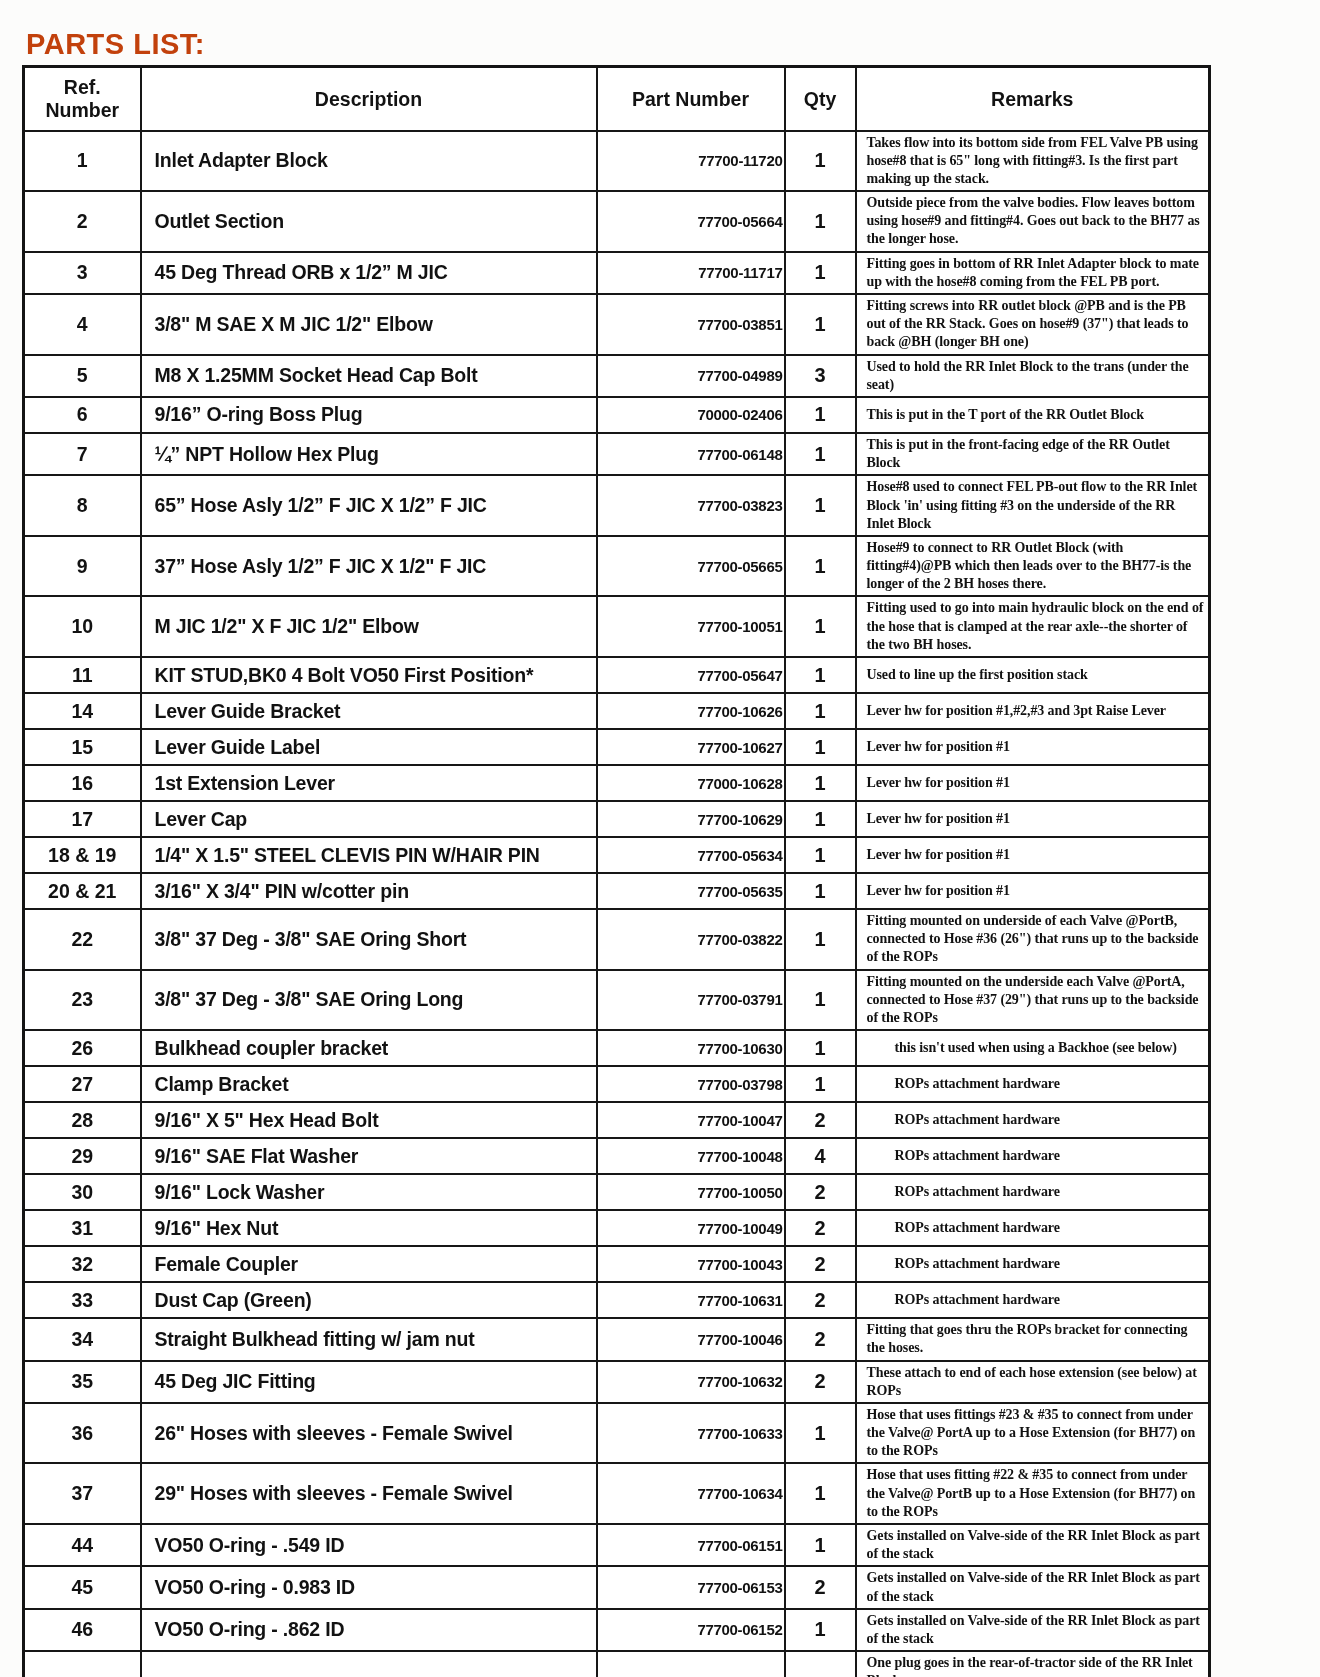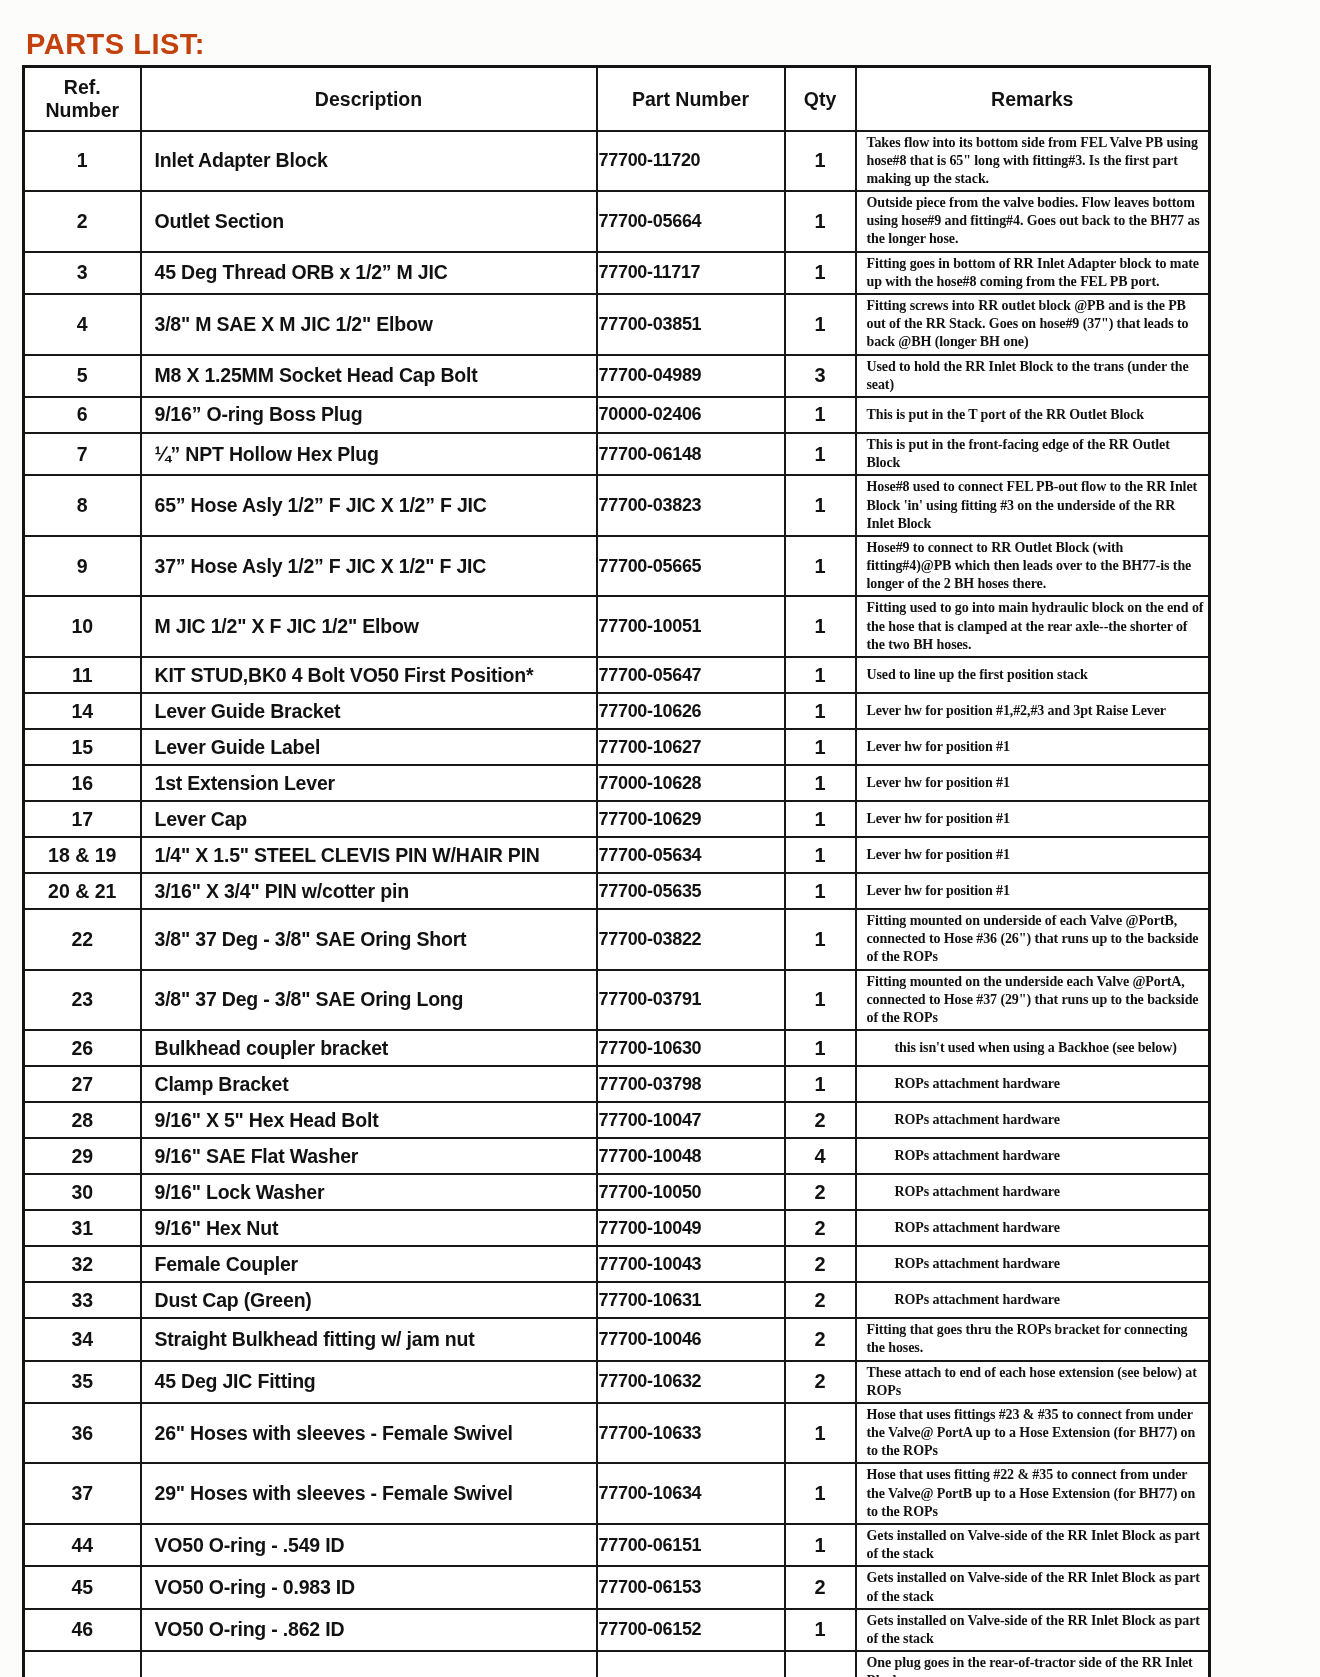--- a/index.html
+++ b/index.html
@@ -50,21 +50,21 @@
   td.ref {
     text-align:center; font-weight:bold; font-size:19.5px;
   }
   td.desc {
     font-weight:bold; font-size:19.5px;
     padding:2px 4px 2px 13px;
     letter-spacing:-0.2px;
     white-space:nowrap;
   }
   td.part {
-    text-align:left; font-weight:bold; font-size:18px;
+    text-align:right; font-weight:bold; font-size:15px;
     letter-spacing:-0.3px;
   }
   td.qty {
     text-align:center; font-weight:bold; font-size:20px;
   }
   td.remarks {
     font-family:"Liberation Serif", serif;
     font-weight:bold;
     font-size:14px;
     line-height:1.3;

